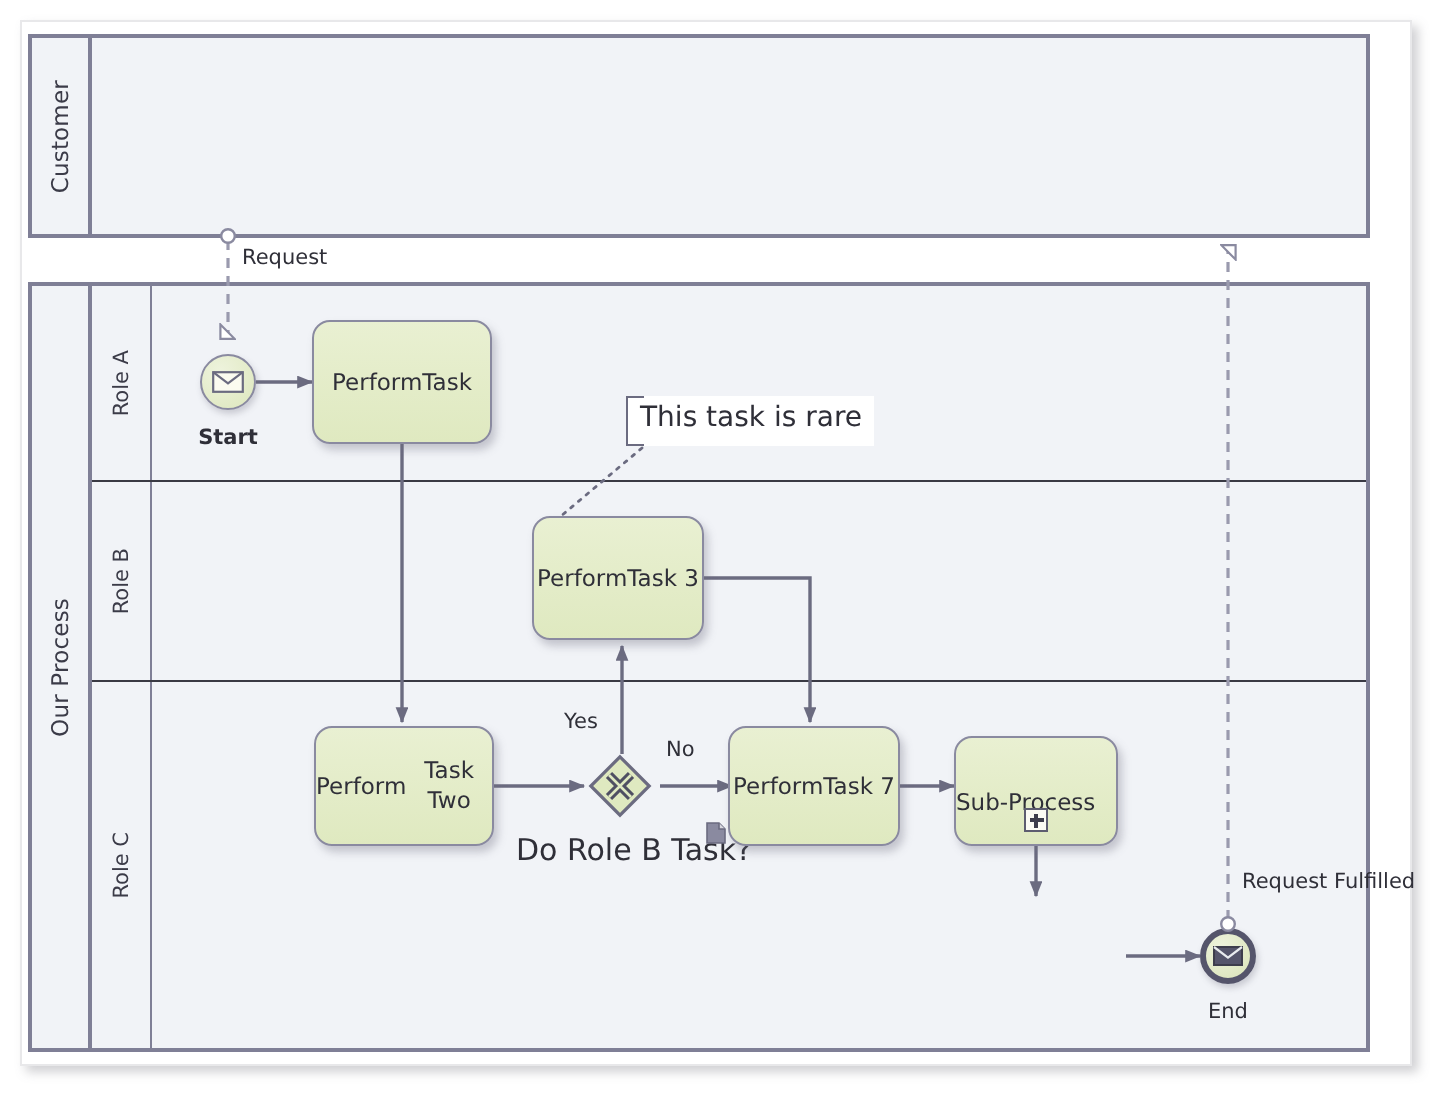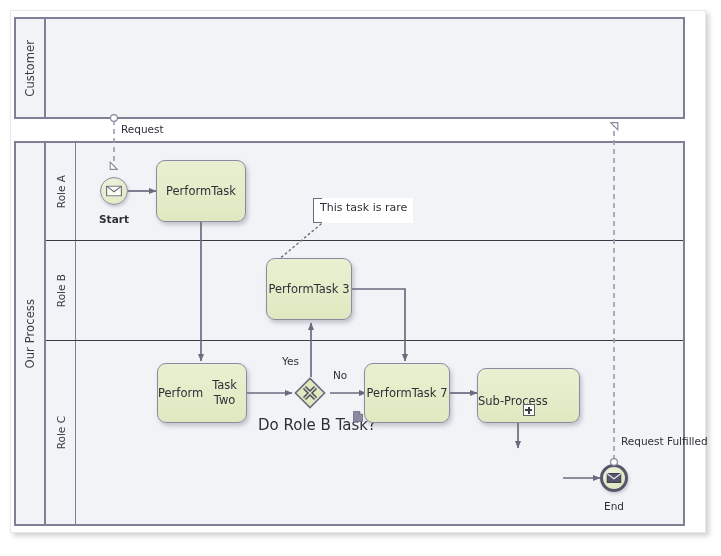--- a/index.html
+++ b/index.html
@@ -166,21 +166,21 @@
     position: absolute;
     font-size: 10.5px;
     color: #2f2f38;
     white-space: nowrap;
     z-index: 9;
   }
   
   .annotation {
     position: absolute;
     background: #ffffff;
-    font-size: 11px;
+    font-size: 14px;
     color: #2f2f38;
     padding: 3px 6px 3px 7px;
     box-sizing: border-box;
     white-space: nowrap;
     z-index: 7;
   }
   .annotation .bracket {
     position: absolute;
     left: 0; top: 0;
     width: 9px; height: 100%;
@@ -304,21 +304,21 @@
   <div class="task" style="left:157px; top:363px; width:90px; height:60px;">
     <span class="tl">Perform</span>
     <span class="tl">Task Two</span>
   </div>
 
   <div class="task" style="left:364px; top:363px; width:86px; height:60px;">
     <span class="tl">Perform</span>
     <span class="tl">Task 7</span>
   </div>
 
-  <div class="task with-marker" style="left:477px; top:368px; width:103px; height:55px;">
+  <div class="task with-marker" style="left:477px; top:368px; width:82px; height:55px;">
     <span class="tl">Sub-Process</span>
     <span class="subproc-marker"></span>
   </div>
 
 
   <div class="gateway" style="left:294px; top:377px;">
     <svg width="32" height="32" viewBox="0 0 32 32">
       <polygon points="16,1.4 30.6,16 16,30.6 1.4,16" fill="#dfe9c0" stroke="#6b6b80" stroke-width="1.6"></polygon>
       <path d="M10.5,10.5 L21.5,21.5 M21.5,10.5 L10.5,21.5" stroke="#4f4f62" stroke-width="4.4" stroke-linecap="butt"></path>
       <path d="M10.5,10.5 L21.5,21.5 M21.5,10.5 L10.5,21.5" stroke="#dfe9c0" stroke-width="1.3" stroke-linecap="butt"></path>

